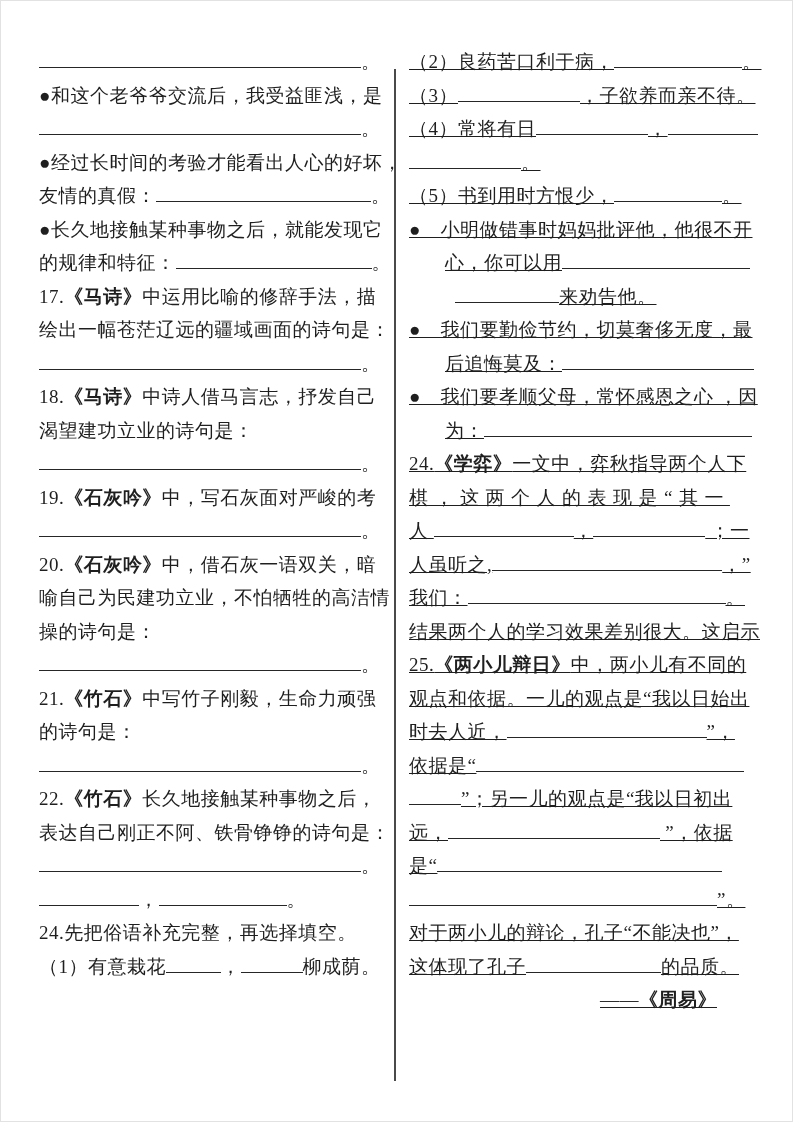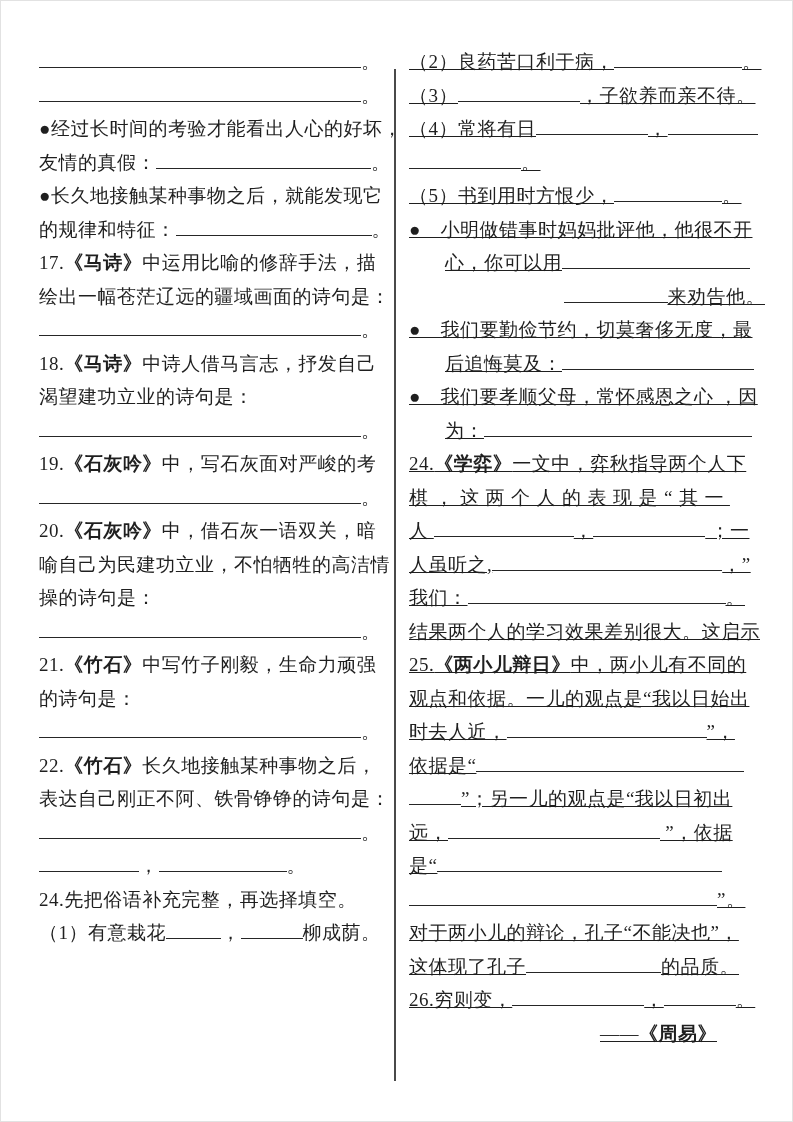--- a/index.html
+++ b/index.html
@@ -49,20 +49,21 @@
   .seg{display:inline;}
 </style>
 </head>
 <body>
 
 <div class="page">
   <div class="divider"></div>
   <div class="columns">
     <div class="col col-left" id="col-0">
         <div class="line"><span class="blank" style="width: 322px;"></span><span class="seg">。</span></div>
+        <div class="line"><span class="seg">●和这个老爷爷交流后，我受益匪浅，是</span></div>
         <div class="line"><span class="blank" style="width: 322px;"></span><span class="seg">。</span></div>
         <div class="line"><span class="seg">●经过长时间的考验才能看出人心的好坏，</span></div>
         <div class="line"><span class="seg">友情的真假：</span><span class="blank" style="width: 215px;"></span><span class="seg">。</span></div>
         <div class="line"><span class="seg">●长久地接触某种事物之后，就能发现它</span></div>
         <div class="line"><span class="seg">的规律和特征：</span><span class="blank" style="width: 196px;"></span><span class="seg">。</span></div>
         <div class="line"><span class="seg">17.</span><span class="seg bold">《马诗》</span><span class="seg">中运用比喻的修辞手法，描</span></div>
         <div class="line"><span class="seg">绘出一幅苍茫辽远的疆域画面的诗句是：</span></div>
         <div class="line"><span class="blank" style="width: 322px;"></span><span class="seg">。</span></div>
         <div class="line"><span class="seg">18.</span><span class="seg bold">《马诗》</span><span class="seg">中诗人借马言志，抒发自己</span></div>
         <div class="line"><span class="seg">渴望建功立业的诗句是：</span></div>
@@ -84,38 +85,37 @@
         <div class="line"><span class="seg">（1）有意栽花</span><span class="blank" style="width: 55px;"></span><span class="seg">，</span><span class="blank" style="width: 62px;"></span><span class="seg">柳成荫。</span></div>
       </div>
     <div class="col col-right" id="col-1">
         <div class="line"><span class="seg">（2）良药苦口利于病，</span><span class="blank" style="width: 128px;"></span><span class="seg">。</span></div>
         <div class="line"><span class="seg">（3）</span><span class="blank" style="width: 122px;"></span><span class="seg">，子欲养而亲不待。</span></div>
         <div class="line"><span class="seg">（4）常将有日</span><span class="blank" style="width: 112px;"></span><span class="seg">，</span><span class="blank" style="width: 90px;"></span></div>
         <div class="line"><span class="blank" style="width: 112px;"></span><span class="seg">。</span></div>
         <div class="line"><span class="seg">（5）书到用时方恨少，</span><span class="blank" style="width: 108px;"></span><span class="seg">。</span></div>
         <div class="line"><span class="seg">● 小明做错事时妈妈批评他，他很不开</span></div>
         <div class="line" style="padding-left: 36px;"><span class="seg">心，你可以用</span><span class="blank" style="width: 188px;"></span></div>
-        <div class="line" style="padding-left: 46px; text-align: right;"><span class="blank" style="width: 104px;"></span><span class="seg">来劝告他。</span></div>
+        <div class="line" style="padding-left: 46px;"><span class="blank" style="width: 104px;"></span><span class="seg">来劝告他。</span></div>
         <div class="line"><span class="seg">● 我们要勤俭节约，切莫奢侈无度，最</span></div>
         <div class="line" style="padding-left: 36px;"><span class="seg">后追悔莫及：</span><span class="blank" style="width: 192px;"></span></div>
         <div class="line"><span class="seg">● 我们要孝顺父母，常怀感恩之心 ，因</span></div>
         <div class="line" style="padding-left: 36px;"><span class="seg">为：</span><span class="blank" style="width: 268px;"></span></div>
         <div class="line"><span class="seg">24.</span><span class="seg bold">《学弈》</span><span class="seg">一文中，弈秋指导两个人下</span></div>
         <div class="line spread"><span class="seg">棋，这两个人的表现是“其一</span></div>
         <div class="line"><span class="seg">人 </span><span class="blank" style="width: 140px;"></span><span class="seg">，</span><span class="blank" style="width: 112px;"></span><span class="seg"> ；一</span></div>
         <div class="line"><span class="seg">人虽听之,</span><span class="blank" style="width: 230px;"></span><span class="seg">，”</span></div>
         <div class="line"><span class="seg">我们：</span><span class="blank" style="width: 258px;"></span><span class="seg">。</span></div>
         <div class="line"><span class="seg">结果两个人的学习效果差别很大。这启示</span></div>
         <div class="line"><span class="seg">25.</span><span class="seg bold">《两小儿辩日》</span><span class="seg">中，两小儿有不同的</span></div>
         <div class="line"><span class="seg">观点和依据。一儿的观点是“我以日始出</span></div>
         <div class="line"><span class="seg">时去人近，</span><span class="blank" style="width: 200px;"></span><span class="seg">”，</span></div>
         <div class="line"><span class="seg">依据是“</span><span class="blank" style="width: 268px;"></span></div>
         <div class="line"><span class="blank" style="width: 52px;"></span><span class="seg">”；另一儿的观点是“我以日初出</span></div>
         <div class="line"><span class="seg">远，</span><span class="blank" style="width: 212px;"></span><span class="seg"> ”，依据</span></div>
         <div class="line"><span class="seg">是“</span><span class="blank" style="width: 285px;"></span></div>
         <div class="line"><span class="blank" style="width: 308px;"></span><span class="seg">”。</span></div>
         <div class="line"><span class="seg">对于两小儿的辩论，孔子“不能决也”，</span></div>
         <div class="line"><span class="seg">这体现了孔子</span><span class="blank" style="width: 135px;"></span><span class="seg">的品质。</span></div>
-        <div class="line"><span class="seg">26.穷则变，</span><span class="blank" style="width: 132px;"></span><span class="seg">，</span><span class="blank" style="width: 72px;"></span><span class="seg">。</span></div>
         <div class="line align-right"><span class="seg">——</span><span class="seg bold">《周易》</span></div>
       </div>
   </div>
 </div>
 
 </body></html>

